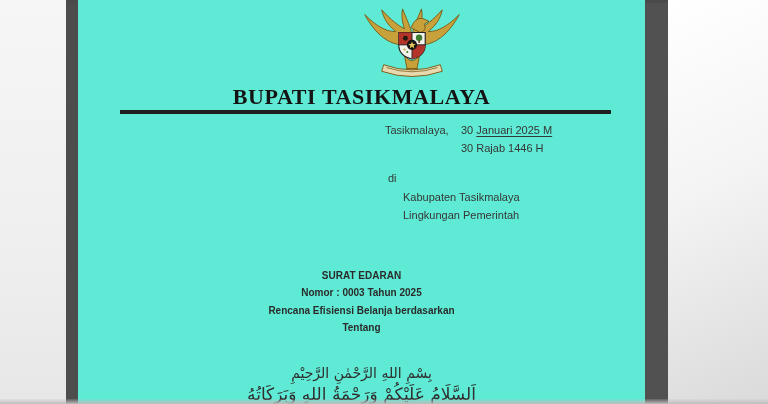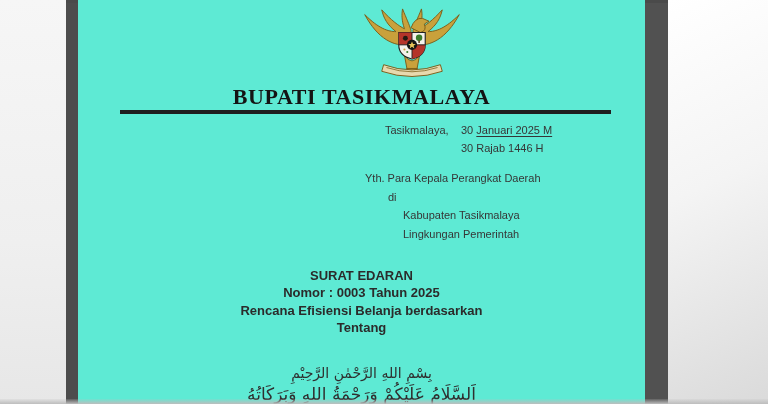--- a/index.html
+++ b/index.html
@@ -56,21 +56,21 @@
   .date-place { display: inline-block; width: 76px; }
   .date-hijri { padding-left: 76px; }
   .u { text-decoration: underline; text-underline-offset: 2px; }
 
   .address-block { position: absolute; top: 169px; left: 287px; line-height: 18.5px; }
   .ind-1 { padding-left: 23px; }
   .ind-2 { padding-left: 38px; }
 
   .subject-block {
     position: absolute; top: 267px; left: 0; width: 100%;
-    text-align: center; font-weight: 700; font-size: 13px; line-height: 17.4px;
+    text-align: center; font-weight: 700; font-size: 10px; line-height: 17.4px;
     color: #2b2b2b;
   }
 
   .greeting-block {
     position: absolute; top: 364px; left: 0; width: 100%;
     text-align: center; font-family: "DejaVu Sans", sans-serif; color: #2f2f2f;
   }
   .bismillah { font-size: 14px; line-height: 18px; }
   .salam     { font-size: 17px; line-height: 24px; }
 </style>
@@ -124,21 +124,20 @@
     <div class="letterhead-title">BUPATI TASIKMALAYA</div>
 
     <div class="double-rule"></div>
 
     <div class="date-block body-text">
       <div><span class="date-place">Tasikmalaya,</span><span>30</span> <span class="u">Januari 2025 M</span></div>
       <div class="date-hijri">30 Rajab 1446 H</div>
     </div>
 
     <div class="address-block body-text">
-      <div>Yth. Para Kepala Perangkat Daerah</div>
       <div class="ind-1">di</div>
       <div class="ind-2">Kabupaten Tasikmalaya</div>
       <div class="ind-2">Lingkungan Pemerintah</div>
     </div>
 
     <div class="subject-block">
       <div>SURAT EDARAN</div>
       <div>Nomor : 0003 Tahun 2025</div>
       <div>Rencana Efisiensi Belanja berdasarkan</div>
       <div>Tentang</div>

